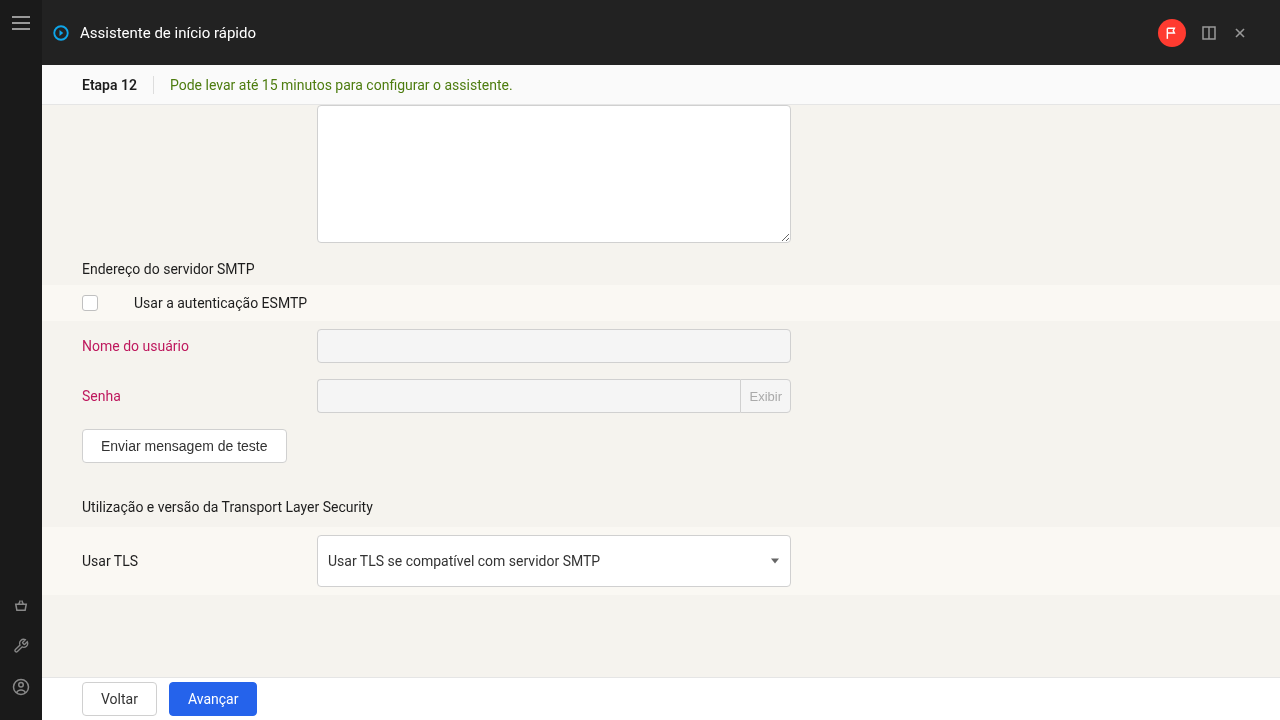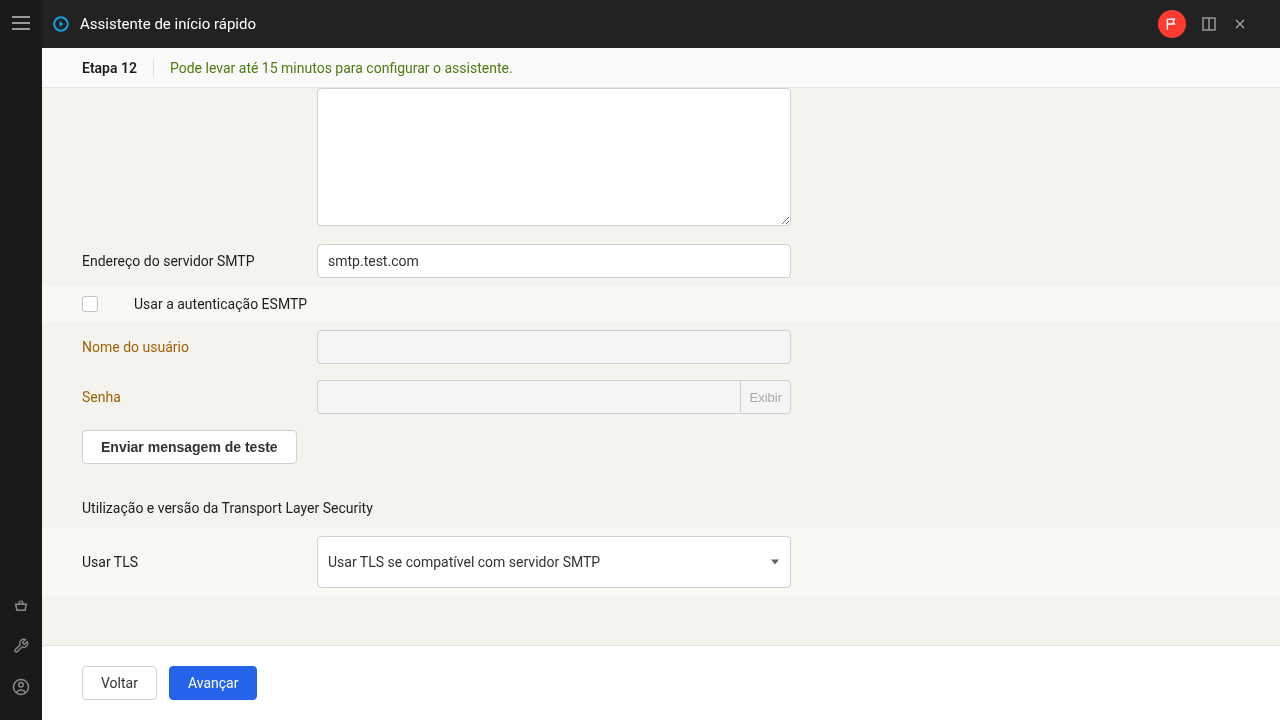--- a/index.html
+++ b/index.html
@@ -63,21 +63,21 @@
     
     .app-main {
       flex: 1;
       display: flex;
       flex-direction: column;
       background: #f5f3ee;
     }
     
     
     .header {
-      height: 48px;
+      height: 65px;
       background: #222;
       display: flex;
       align-items: center;
       justify-content: space-between;
       padding: 0 32px 0 10px;
     }
     .header-left {
       display: flex;
       align-items: center;
       gap: 10px;
@@ -149,21 +149,21 @@
       background: #faf8f3;
       margin: 0 -40px;
       padding: 8px 40px;
     }
     .form-label {
       width: 235px;
       flex-shrink: 0;
       color: #1d1d1d;
     }
     .form-label.disabled {
-      color: #a16207;
+      color: #be185d;
     }
     .form-control-wrap {
       width: 474px;
     }
     
     textarea {
       width: 474px;
       height: 138px;
       border: 1px solid #d0d0d0;
       border-radius: 4px;
@@ -238,21 +238,20 @@
     .test-button {
       height: 34px;
       padding: 4px 18px;
       border: 1px solid #d0d0d0;
       border-radius: 4px;
       background: #fff;
       color: #333;
       font-size: 14px;
       cursor: pointer;
       margin: 8px 0;
-      font-weight: bold;
     }
     
     .section-heading {
       font-size: 14px;
       font-weight: 400;
       color: #1d1d1d;
       padding: 28px 0 12px 0;
     }
     
     select {
@@ -280,21 +279,21 @@
       width: 0;
       height: 0;
       border-left: 4px solid transparent;
       border-right: 4px solid transparent;
       border-top: 5px solid #666;
       pointer-events: none;
     }
     
     
     .footer {
-      padding: 20px 40px;
+      padding: 4px 40px;
       border-top: 1px solid #e5e5e5;
       background: #fff;
       display: flex;
       gap: 12px;
     }
     .btn {
       height: 34px;
       padding: 0 18px;
       border-radius: 4px;
       font-size: 14px;
@@ -397,23 +396,20 @@
 
   <div class="content">
 
     <div class="textarea-row">
       <div class="textarea-spacer"></div>
       <textarea style=""></textarea>
     </div>
 
     <div class="form-row">
       <div class="form-label">Endereço do servidor SMTP</div>
-      <div class="form-control-wrap">
-        <input type="text" value="smtp.test.com" style="">
-      </div>
     </div>
 
 
     <div class="checkbox-row stripe">
       <input type="checkbox" style="">
       <span>Usar a autenticação ESMTP</span>
     </div>
 
     <div class="form-row">
       <div class="form-label disabled">Nome do usuário</div>

